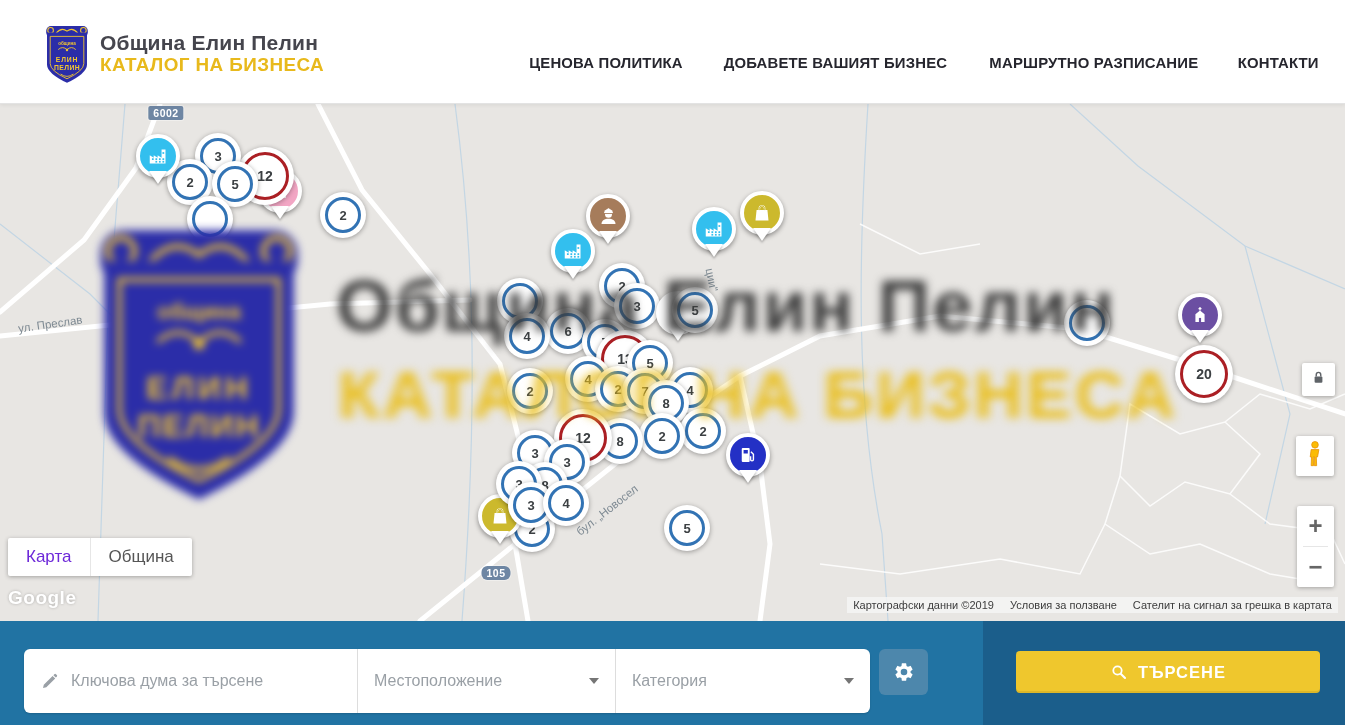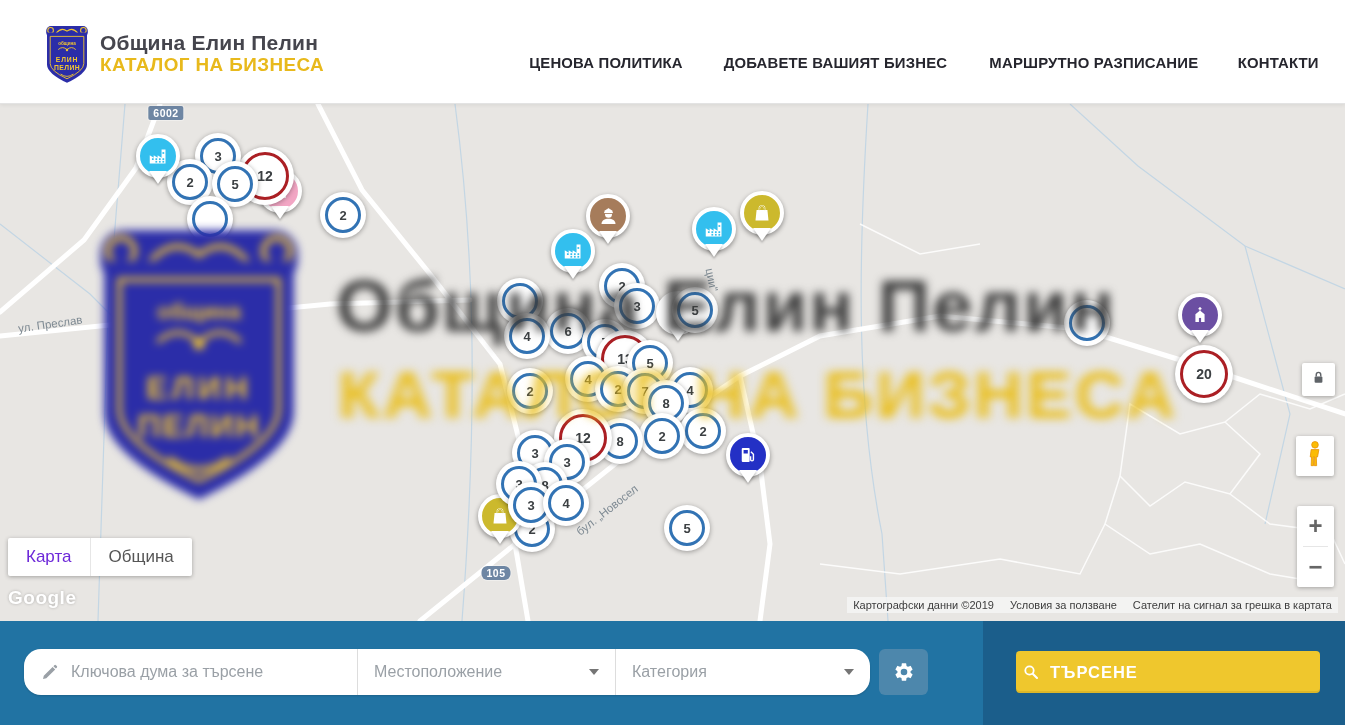--- a/index.html
+++ b/index.html
@@ -49,32 +49,32 @@
   .ctl-lock{left:1302px;top:259px;width:33px;height:33px;}
   .ctl-pegman{left:1296px;top:332px;width:38px;height:40px;}
   .ctl-zoom{left:1297px;top:402px;width:37px;height:81px;flex-direction:column;}
   .zoom-btn{width:37px;height:40px;display:flex;align-items:center;justify-content:center;font-size:24px;font-weight:bold;color:#666;cursor:pointer;}
   .zoom-divider{width:25px;height:1px;background:#e6e6e6;}
 
   
   .searchbar{position:relative;height:105px;background:#2173A3;display:flex;z-index:40;}
   .sb-left{position:relative;width:983px;height:100%;}
   .sb-right{position:relative;flex:1;background:#1B5E8B;height:100%;}
-  .search-box{position:absolute;left:24px;top:28px;width:846px;height:46px;background:#fff;border-radius:17px;display:flex;box-shadow:0 1px 2px rgba(0,0,0,.15);align-items:center;}
+  .search-box{position:absolute;left:24px;top:28px;width:846px;height:64px;background:#fff;border-radius:6px;display:flex;box-shadow:0 1px 2px rgba(0,0,0,.15);align-items:center;}
   .sb-field{display:flex;align-items:center;height:100%;box-sizing:border-box;}
   .sb-keyword{width:333px;padding-left:16px;}
   .sb-keyword input{border:none;outline:none;font-size:16px;color:#555;width:270px;margin-left:10px;font-family:"Liberation Sans",sans-serif;}
   .sb-keyword input::placeholder{color:#9AA0A6;}
   .sb-select{border-left:1px solid #ddd;justify-content:space-between;padding:0 16px;cursor:pointer;}
   .sb-category{width:255px;}
   .sb-location{width:258px;}
   .sb-select .sel-text{font-size:16px;color:#9AA0A6;}
   .caret{width:0;height:0;border-left:5px solid transparent;border-right:5px solid transparent;border-top:6px solid #757575;}
   .gear-btn{position:absolute;left:879px;top:28px;width:49px;height:46px;background:#4D87AC;border:none;border-radius:6px;display:flex;align-items:center;justify-content:center;cursor:pointer;}
-  .search-btn{position:absolute;left:33px;top:30px;width:304px;height:42px;background:#EFC72D;border:none;border-radius:4px;display:flex;align-items:center;gap:10px;cursor:pointer;box-shadow:inset 0 -2px 0 rgba(0,0,0,.08);}
+  .search-btn{position:absolute;left:33px;top:30px;width:304px;height:42px;background:#EFC72D;border:none;border-radius:4px;display:flex;align-items:center;justify-content:center;gap:10px;cursor:pointer;box-shadow:inset 0 -2px 0 rgba(0,0,0,.08);}
   .search-btn span{color:#fff;font-size:16.5px;font-weight:bold;letter-spacing:1px;}
 </style>
 </head>
 <body>
 
 <div class="page">
 
   <div class="header">
     <div class="brand">
       <span class="brand-logo"><svg viewBox="0 0 120 152" width="100%" height="100%" style="font-family:'Liberation Sans',sans-serif">

